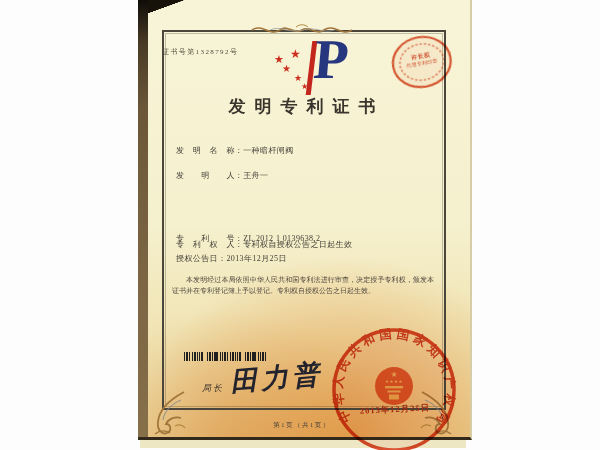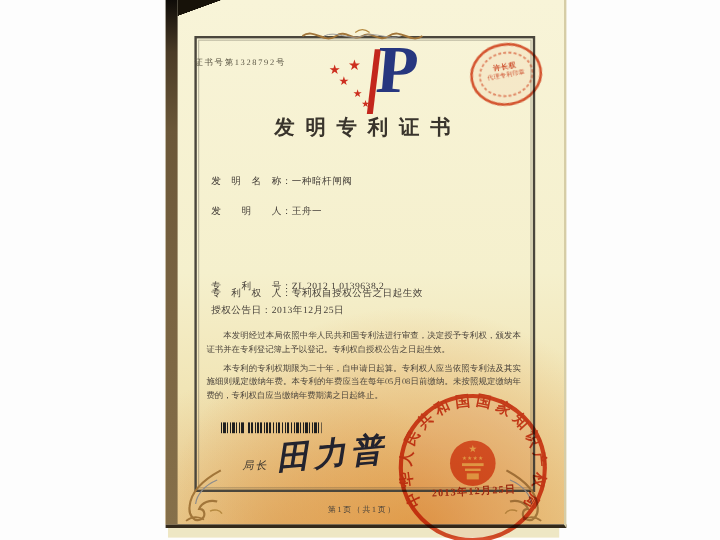--- a/index.html
+++ b/index.html
@@ -150,21 +150,20 @@
   <div class="abs title">发明专利证书</div>
 
   <div class="abs field f0"><span>发　明　名　称：</span><span>一种暗杆闸阀</span></div>
   <div class="abs field f1"><span>发　　明　　人：</span><span>王舟一</span></div>
   <div class="abs field f2"><span>专　　利　　号：</span><span>ZL 2012 1 0139638.2</span></div>
   <div class="abs field f4"><span>专　利　权　人：</span><span>专利权自授权公告之日起生效</span></div>
   <div class="abs field f5"><span>授权公告日：</span><span>2013年12月25日</span></div>
 
   <div class="abs body-text">
     <p>本发明经过本局依照中华人民共和国专利法进行审查，决定授予专利权，颁发本证书并在专利登记簿上予以登记。专利权自授权公告之日起生效。</p>
-    <p>本专利的专利权期限为二十年，自申请日起算。专利权人应当依照专利法及其实施细则规定缴纳年费。本专利的年费应当在每年05月08日前缴纳。未按照规定缴纳年费的，专利权自应当缴纳年费期满之日起终止。</p>
   </div>
 
   <div class="abs barcode"></div>
 
   <div class="abs signer-label">局长</div>
   <div class="abs signature">田力普</div>
 
   <div class="abs office-seal">
     <svg width="128" height="128" viewBox="0 0 128 128">
       <circle cx="64" cy="64" r="60" fill="rgba(230,90,40,0.10)" stroke="#d9411f" stroke-width="3.5"></circle>

